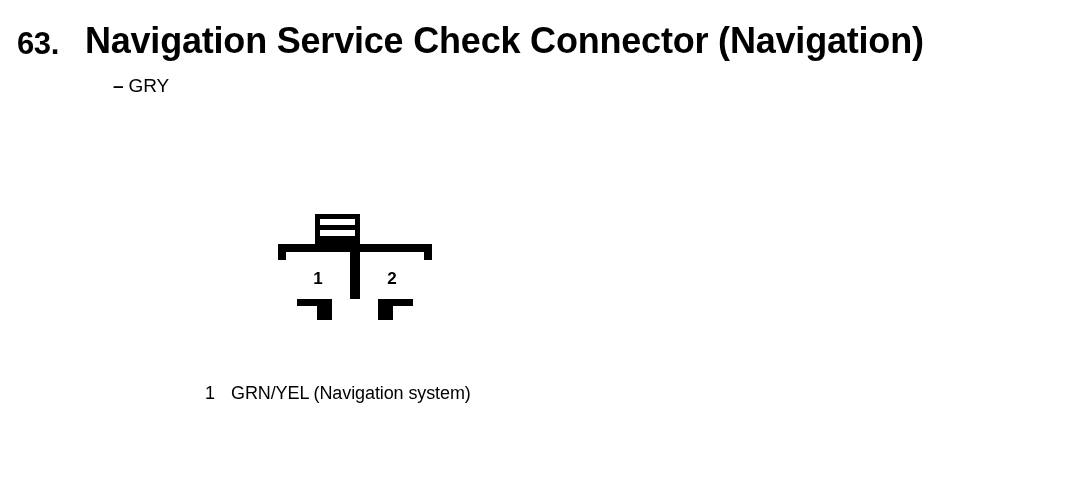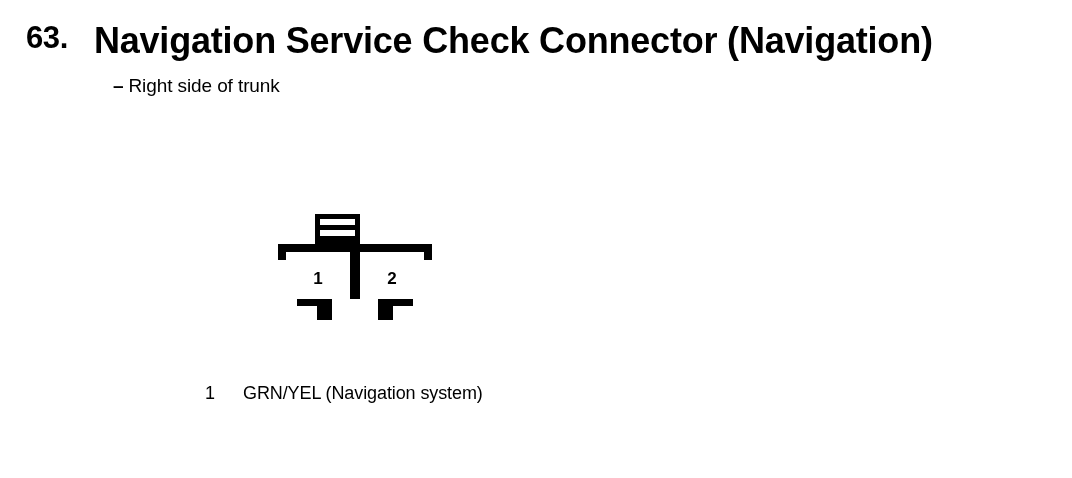--- a/index.html
+++ b/index.html
@@ -18,23 +18,22 @@
     background: #ffffff;
     overflow: hidden;
   }
 
   
   .heading {
     position: absolute;
     left: 17px;
     top: 20px;
     display: flex;
-    align-items: flex-start;
+    align-items: flex-end;
     white-space: nowrap;
-    margin-left: 9px;
   }
   .heading-number {
     font-size: 31px;
     font-weight: bold;
     letter-spacing: -0.4px;
   }
   .heading-title {
     font-size: 36px;
     font-weight: bold;
     margin-left: 26px;
@@ -85,36 +84,36 @@
     font-size: 18px;
     line-height: 30px;
     white-space: nowrap;
     letter-spacing: -0.1px;
   }
   .legend-pin {
     display: inline-block;
     width: 18px;
   }
   .legend-desc {
-    margin-left: 20px;
+    margin-left: 8px;
   }
 </style>
 </head>
 <body>
 
 <div id="page">
 
   <div class="heading">
     <span class="heading-number">63.</span>
     <span class="heading-title">Navigation Service Check Connector (Navigation)</span>
   </div>
 
   <div class="bullets">
     <div class="bullet-line">
-      <span class="bullet-dash">–</span><span>Right side of trunk</span>
+      <span class="bullet-dash">–</span><span>GRY</span>
     </div>
   </div>
 
   <div class="connector-figure">
     <svg width="175" height="125" viewBox="0 0 175 125">
 
       <g>
         <rect x="45" y="8" width="45" height="34" fill="#000000" stroke="none"></rect>
         <rect x="50" y="13" width="35" height="6" fill="#ffffff" stroke="none"></rect>
         <rect x="50" y="24" width="35" height="6" fill="#ffffff" stroke="none"></rect>

